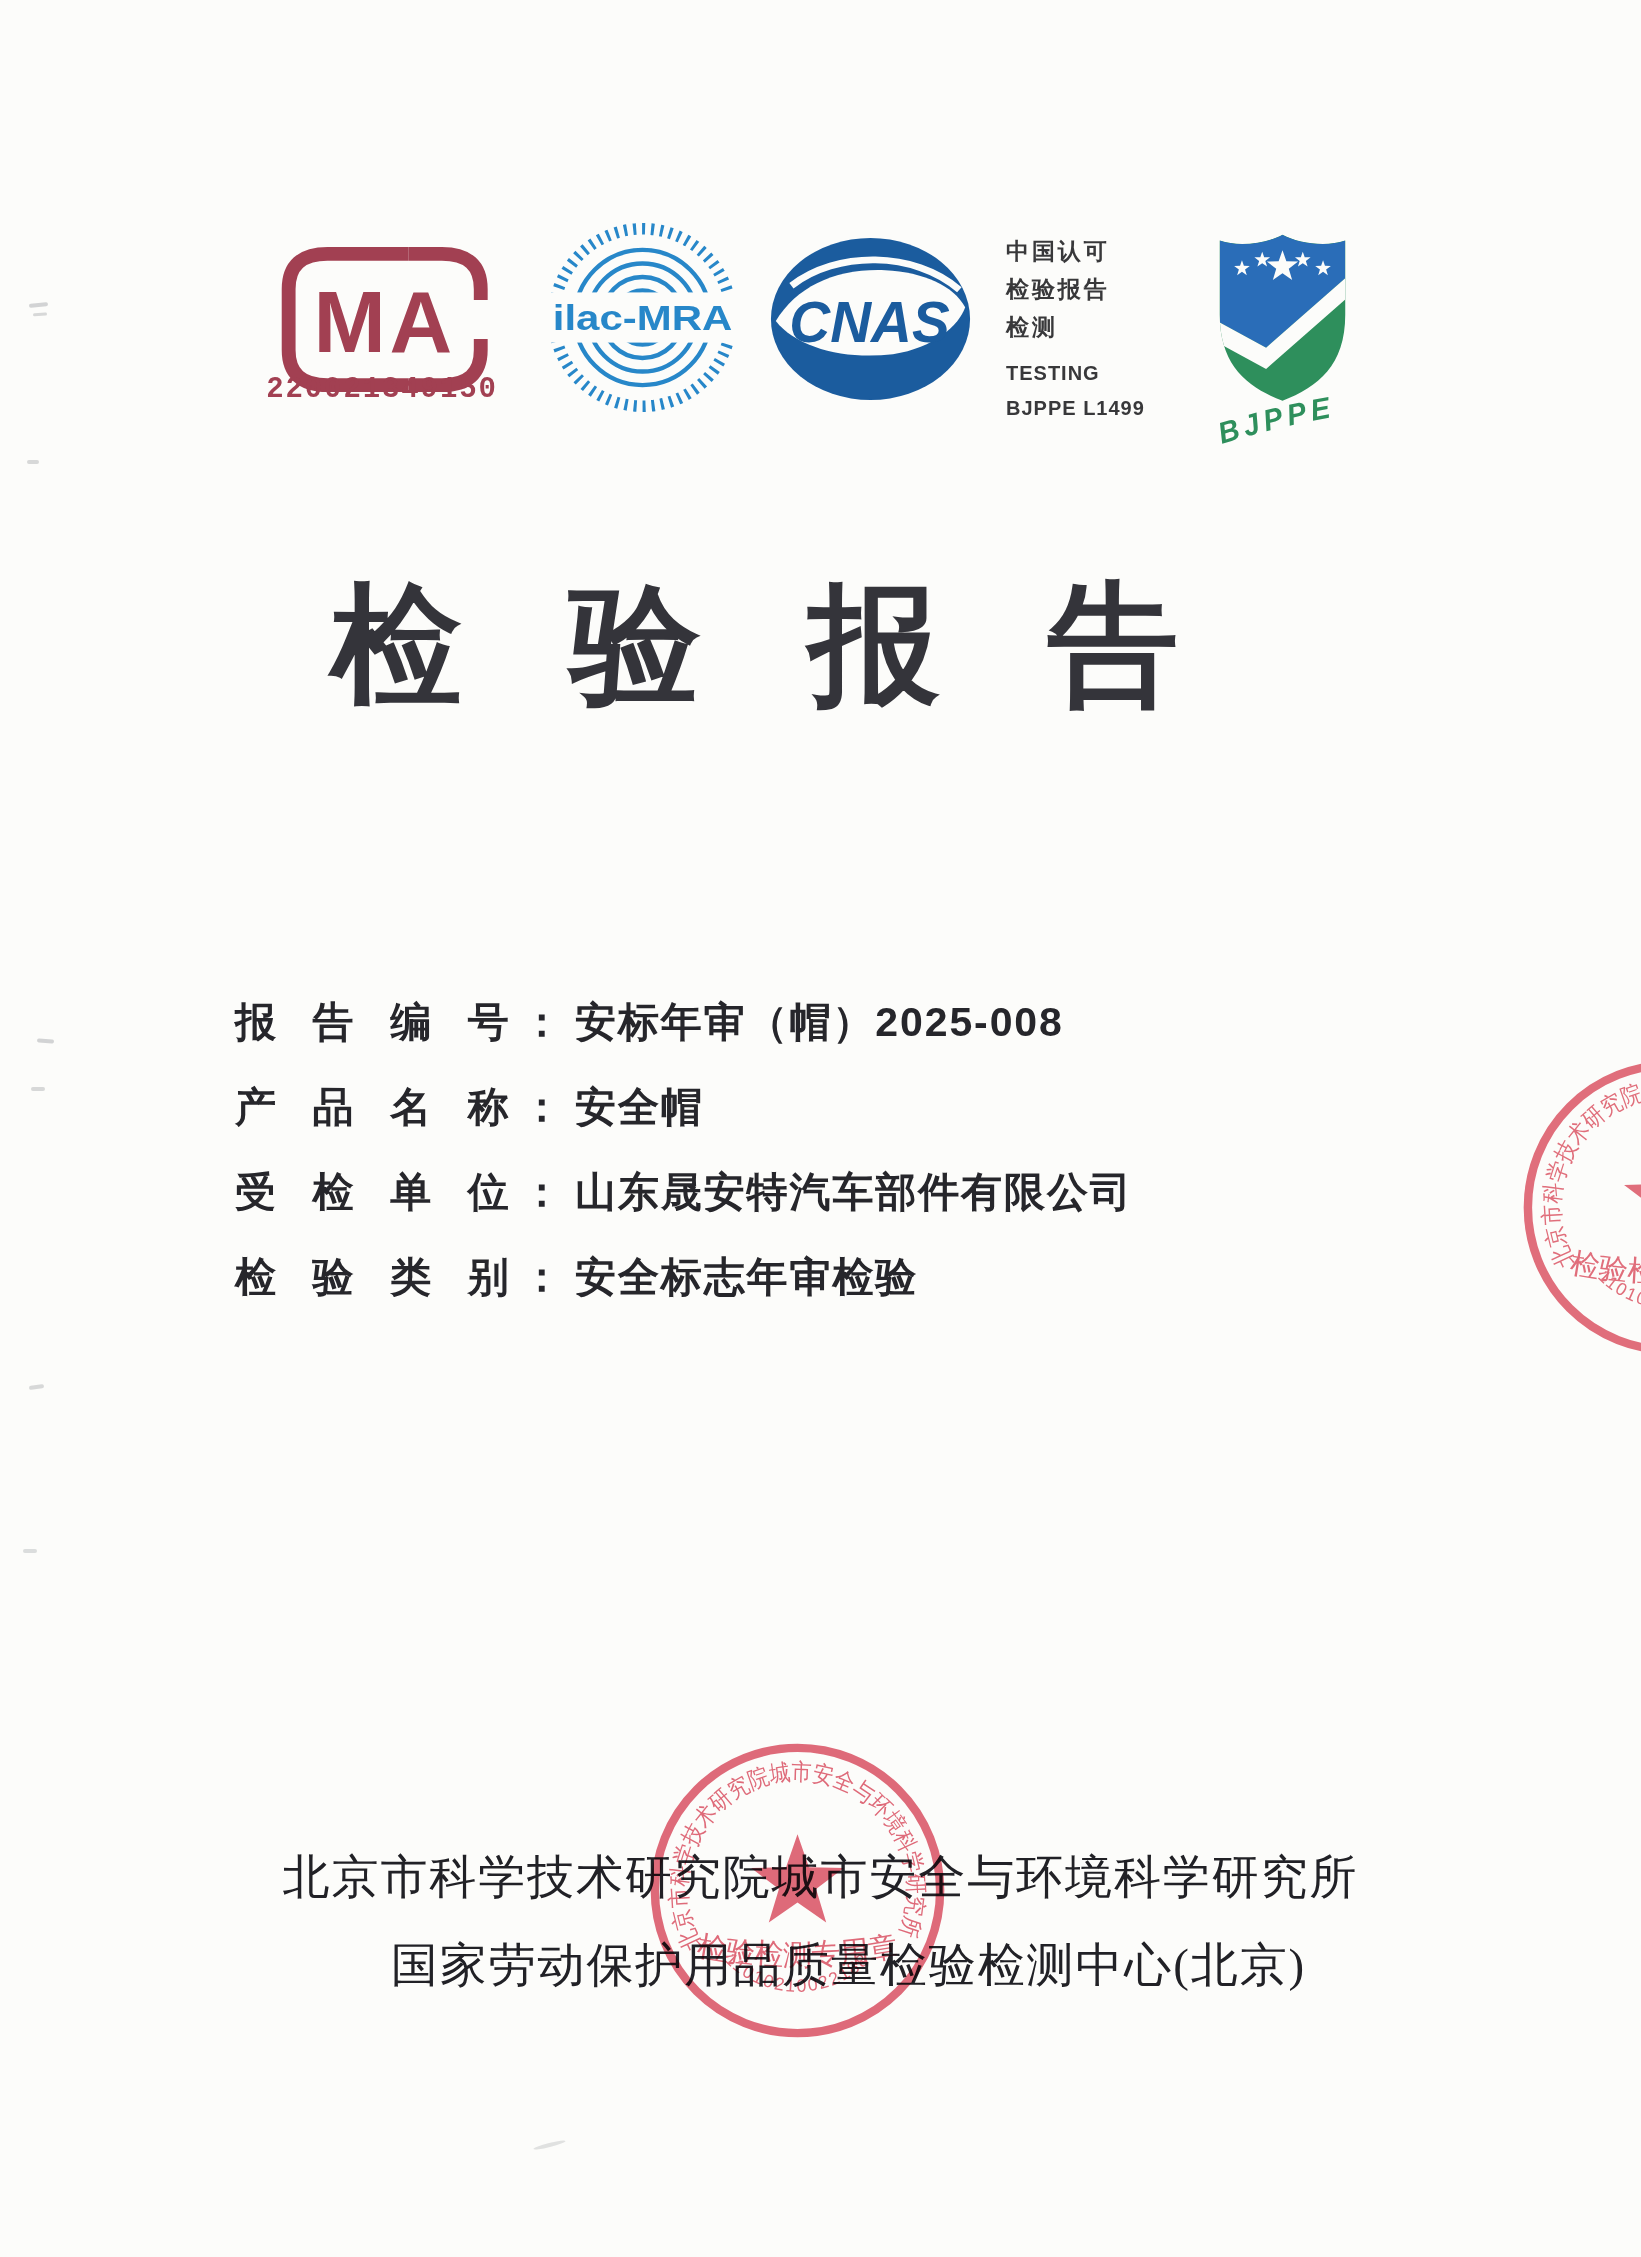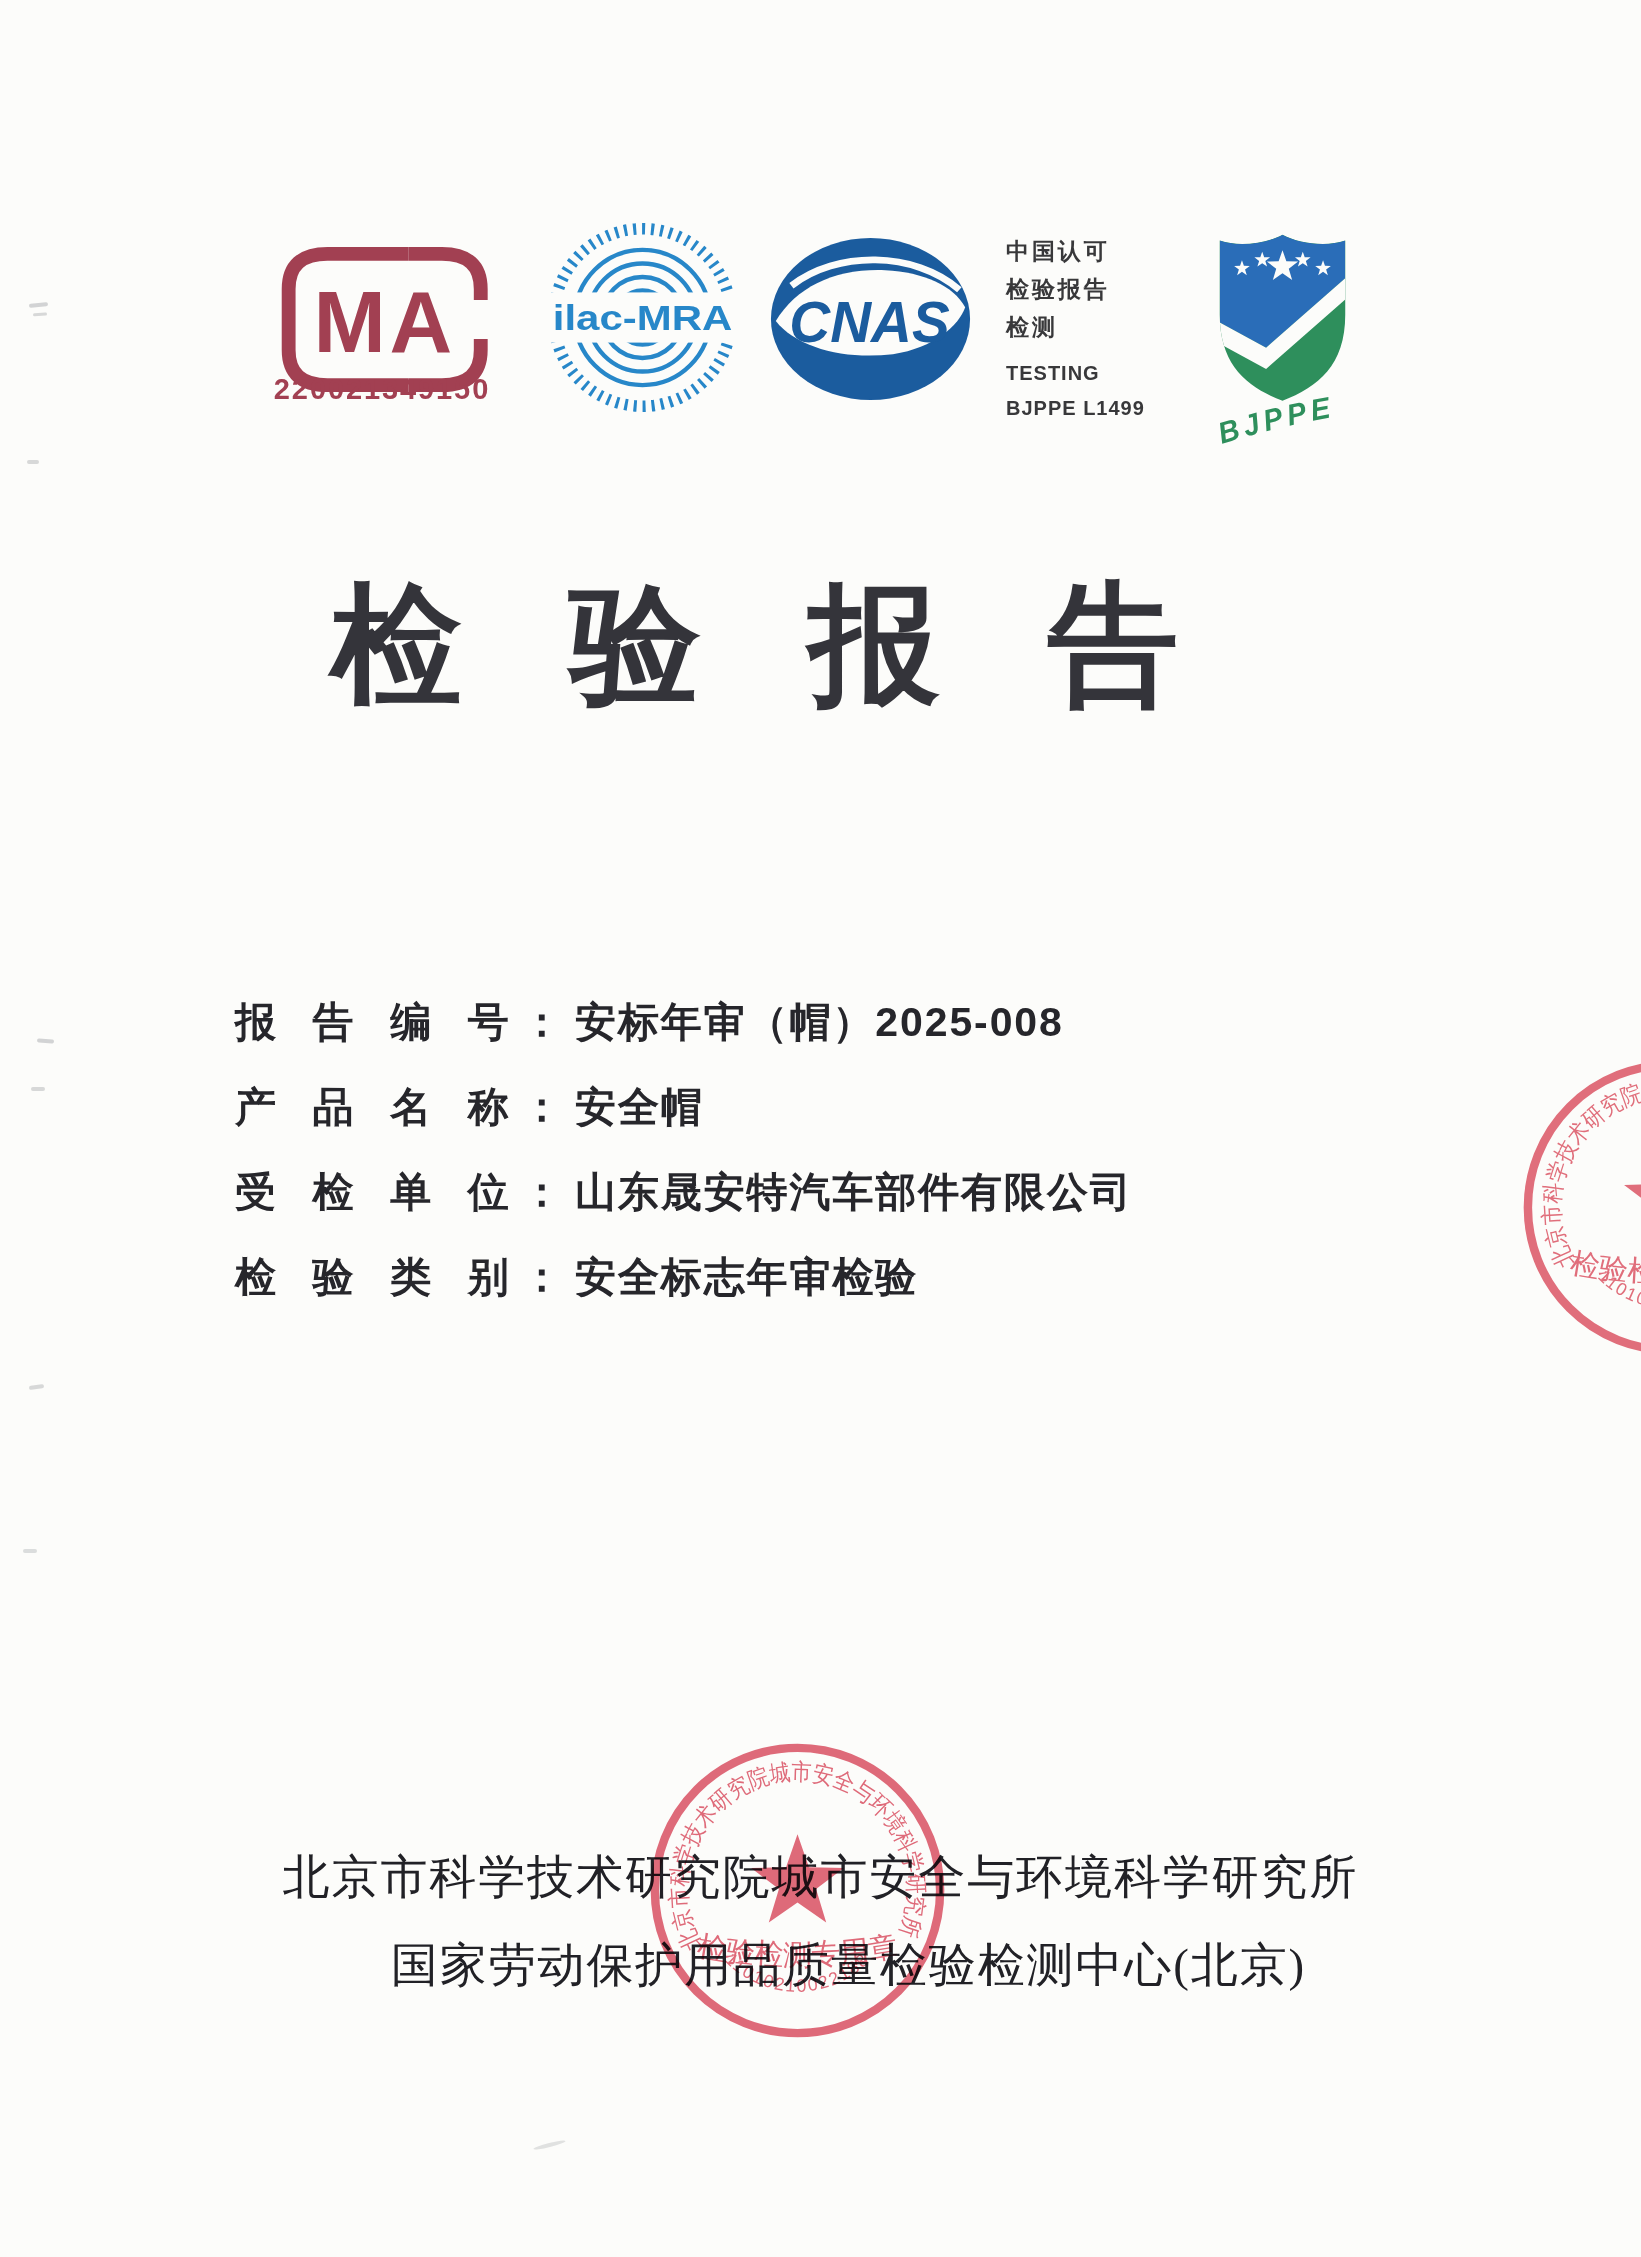--- a/index.html
+++ b/index.html
@@ -7,21 +7,21 @@
     position:relative;width:1641px;height:2257px;margin:0 auto;
     background:#fcfcfa;overflow:hidden;
     font-family:"Liberation Sans",sans-serif;color:#2a2a2f;
   }
   .abs{position:absolute;}
 
   
   .cma-svg{left:270px;top:241px;}
   .cma-number{
     left:263px;top:373px;width:238px;text-align:center;
-    font-family:Liberation Sans, sans-serif;font-weight:bold;font-size:29px;
+    font-family:Liberation Mono, monospace;font-weight:bold;font-size:29px;
     letter-spacing:1.9px;color:#a24052;
   }
   .ilac-svg{left:546px;top:221px;}
   .cnas-svg{left:768px;top:235px;}
   .accred{left:1006px;top:232px;color:#38383a;}
   .accred .cn{font-size:23px;font-weight:bold;line-height:38px;letter-spacing:2.9px;}
   .accred .en{font-size:20px;font-weight:800;line-height:35px;letter-spacing:1px;}
   .accred .en.first{margin-top:9.7px;}
   .bjppe-svg{left:1210px;top:228px;}
 

